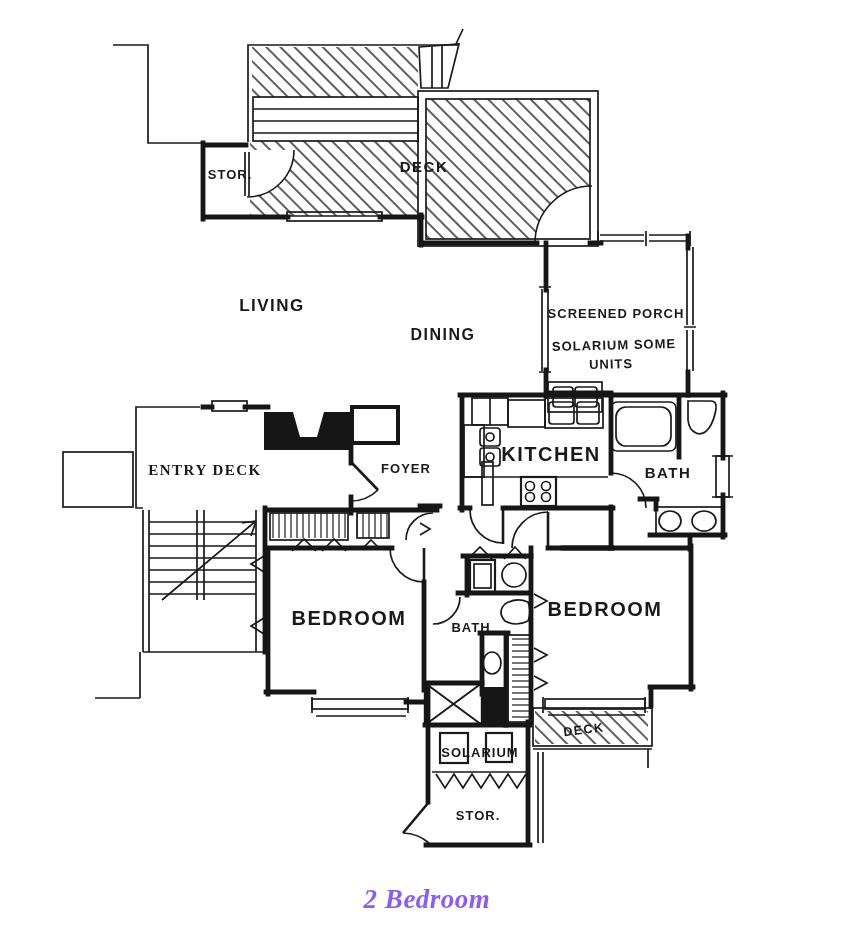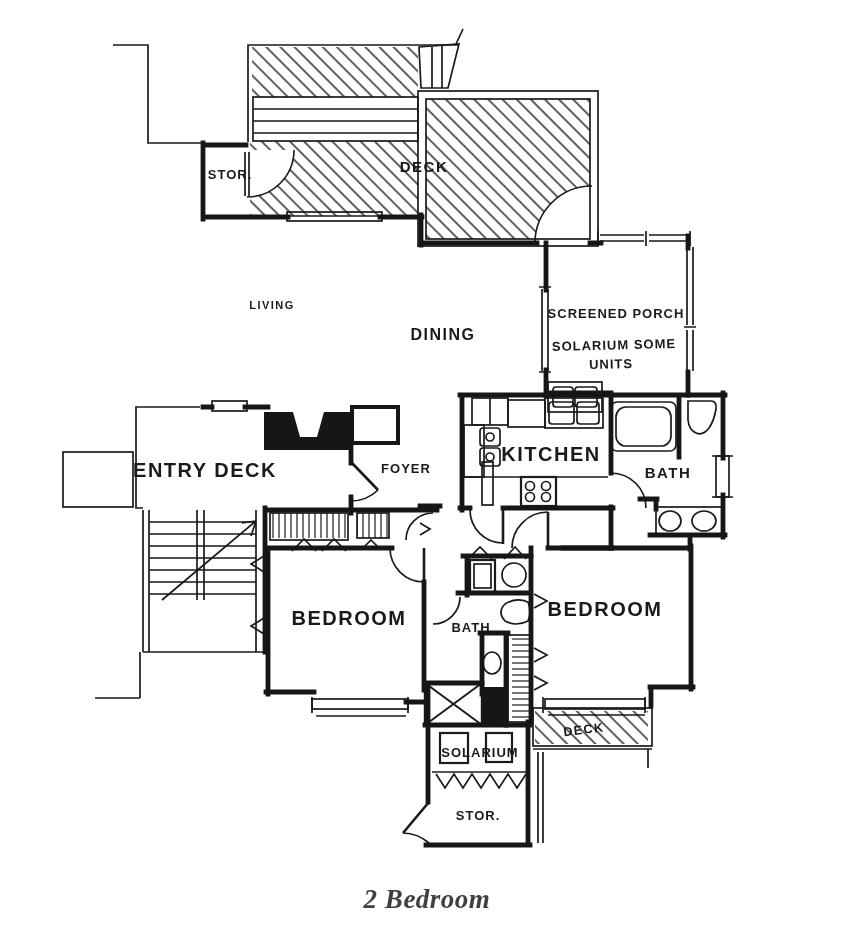--- a/index.html
+++ b/index.html
@@ -5,21 +5,21 @@
   html,body{margin:0;padding:0;background:#ffffff;}
   #stage{position:relative;width:862px;height:937px;background:#ffffff;overflow:hidden;
          font-family:"Liberation Sans",sans-serif;}
   #plan-svg{position:absolute;left:0;top:0;}
   .lbl{position:absolute;transform:translate(-50%,-50%);color:#1a1a1a;font-weight:bold;
        white-space:nowrap;letter-spacing:1.5px;font-size:20px;line-height:1;}
   .lbl.small{font-size:13px;letter-spacing:1px;}
   .lbl.hand{font-weight:600;letter-spacing:1px;font-size:13px;transform:translate(-50%,-50%) rotate(-1.5deg);}
   .lbl.rot{transform:translate(-50%,-50%) rotate(-7deg);}
   #caption{position:absolute;transform:translate(-50%,-50%);font-family:"Liberation Serif",serif;
-           font-style:italic;font-weight:bold;font-size:27px;color:#404040;letter-spacing:0.5px;}
+           font-style:italic;font-weight:bold;font-size:27px;color:#8b5cf6;letter-spacing:0.5px;}
 </style>
 </head>
 <body>
 
 <div id="stage">
 
 <svg id="plan-svg" width="862" height="937" viewBox="0 0 862 937">
   <defs>
     <pattern id="hatch" width="10" height="10" patternUnits="userSpaceOnUse" patternTransform="rotate(-45)">
       <line x1="5" y1="0" x2="5" y2="10" stroke="#1a1a1a" stroke-width="1.4"></line>
@@ -178,28 +178,28 @@
   <g>
     <rect x="264" y="412" width="88" height="38" fill="#161616"></rect>
     <polygon points="293,412 324,412 317,437 300,437" fill="#ffffff"></polygon>
     <rect x="352" y="407" width="46" height="36" fill="#ffffff" stroke="#161616" stroke-width="4"></rect>
     <rect x="482" y="687" width="25" height="38" fill="#161616"></rect>
   </g>
 </svg>
 
 <div class="lbl small" style="left:230px;top:174px;">STOR.</div>
 <div class="lbl" style="left:424px;top:166px;font-size:15px;">DECK</div>
-<div class="lbl" style="left:272px;top:305px;font-size:11px;">LIVING</div>
+<div class="lbl" style="left:272px;top:305px;font-size:17px;">LIVING</div>
 <div class="lbl" style="left:443px;top:335px;font-size:16px;">DINING</div>
 <div class="lbl small" style="left:616px;top:313px;text-align:center;">SCREENED PORCH</div>
 <div class="lbl hand" style="left:614px;top:345px;">SOLARIUM SOME</div>
 <div class="lbl hand" style="left:611px;top:364px;">UNITS</div>
 <div class="lbl" style="left:551px;top:454px;">KITCHEN</div>
 <div class="lbl" style="left:668px;top:472px;font-size:15px;">BATH</div>
-<div class="lbl" style="left:205px;top:470px;font-size:20px;">ENTRY DECK</div>
+<div class="lbl" style="left:205px;top:470px;font-size:15px;font-family:Liberation Serif, serif;">ENTRY DECK</div>
 <div class="lbl small" style="left:406px;top:468px;text-align:right;">FOYER</div>
 <div class="lbl" style="left:349px;top:618px;">BEDROOM</div>
 <div class="lbl small" style="left:471px;top:627px;">BATH</div>
 <div class="lbl" style="left:605px;top:609px;">BEDROOM</div>
 <div class="lbl rot" style="left:584px;top:730px;font-size:12.5px;">DECK</div>
 <div class="lbl small" style="left:480px;top:752px;">SOLARIUM</div>
 <div class="lbl small" style="left:478px;top:815px;">STOR.</div>
 
 <div id="caption" style="left:427px;top:899px;">2 Bedroom</div>
 

